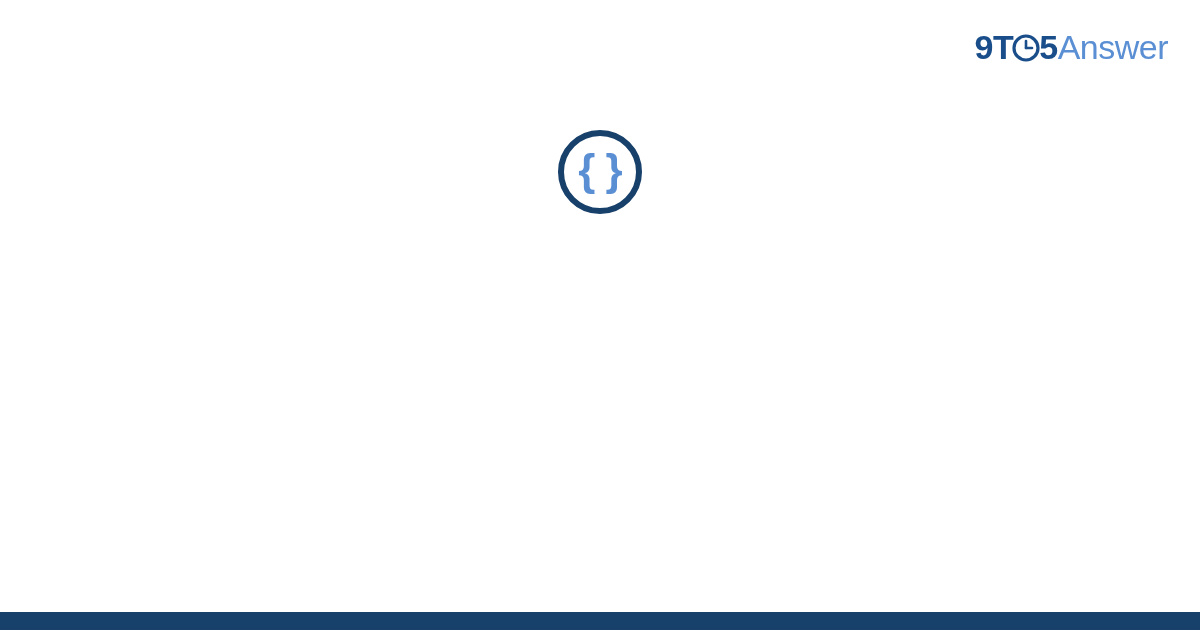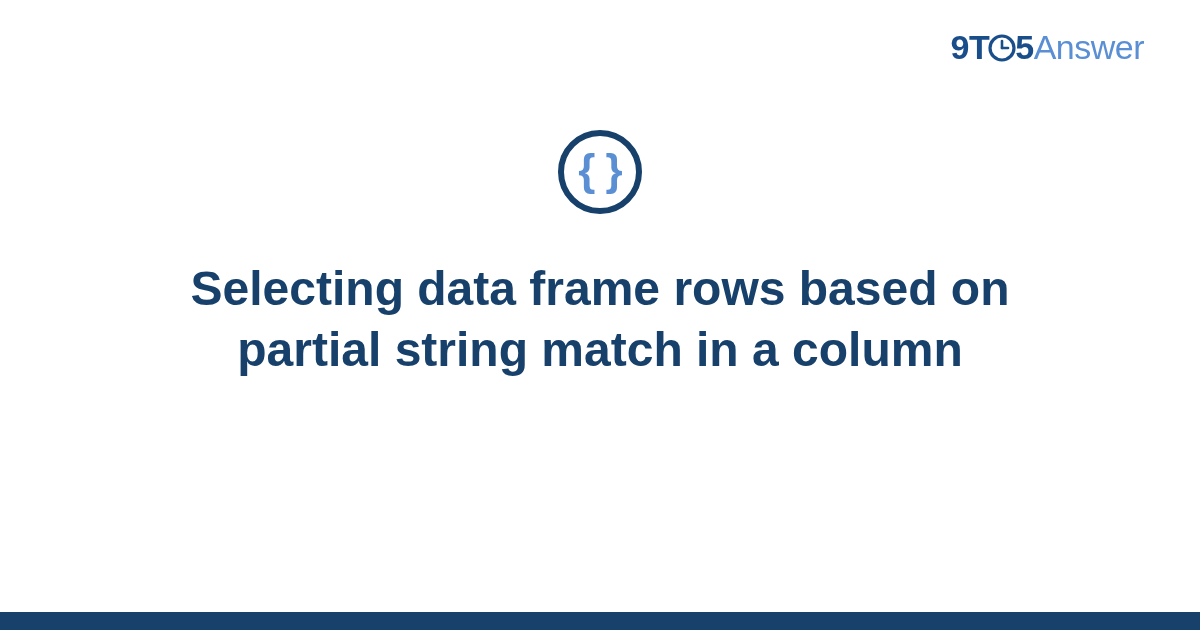--- a/index.html
+++ b/index.html
@@ -11,21 +11,21 @@
       width: 1200px;
       height: 630px;
       background: #ffffff;
       font-family: -apple-system, BlinkMacSystemFont, "Segoe UI", Helvetica, Arial, sans-serif;
       position: relative;
       overflow: hidden;
     }
     .logo {
       position: absolute;
       top: 28px;
-      right: 56px;
+      right: 32px;
       font-size: 34px;
       font-weight: 600;
       letter-spacing: -0.5px;
     }
     .logo .nine {
       color: #1a4e8a;
     }
     .logo .t {
       color: #1a4e8a;
     }
@@ -95,16 +95,15 @@
         <circle cx="15" cy="15" r="12" fill="none" stroke="#1a4e8a" stroke-width="3.2"></circle>
         <line x1="15" y1="15" x2="15" y2="8" stroke="#1a4e8a" stroke-width="2.6" stroke-linecap="round"></line>
         <line x1="15" y1="15" x2="21" y2="15" stroke="#1a4e8a" stroke-width="2.6" stroke-linecap="round"></line>
       </svg></span><span class="five">5</span><span class="answer">Answer</span>
 </div>
 
 <div class="center-content">
   <div class="category-icon">
     <span class="braces">{ }</span>
   </div>
-  <h1 class="title">Selecting data frame rows based on partial string match in a column</h1>
 </div>
 
 <div class="footer-bar"></div>
 
 </body></html>

